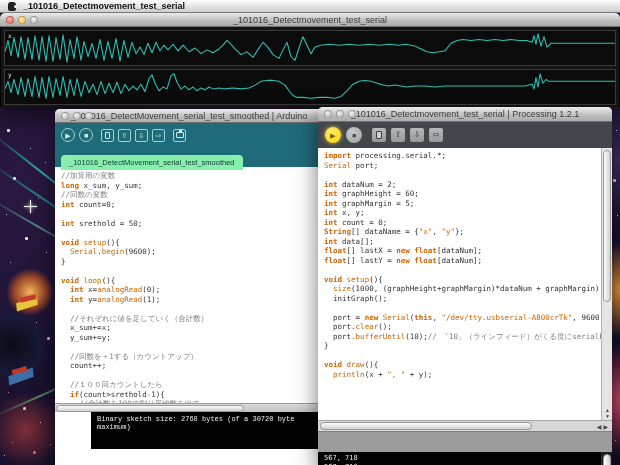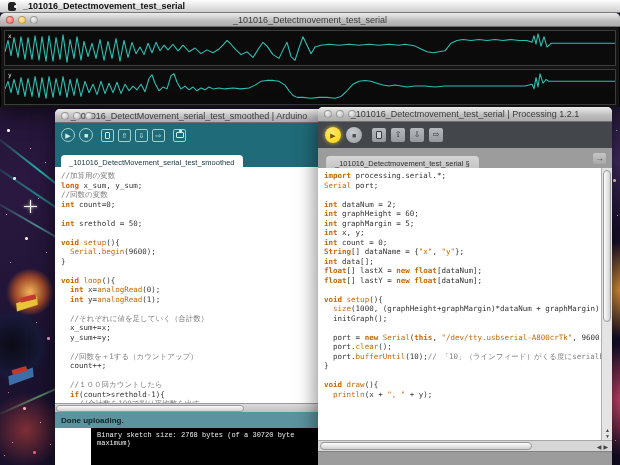--- a/index.html
+++ b/index.html
@@ -75,21 +75,21 @@
   .arduino { left:55px; top:109px; width:268px; height:356px; z-index:4; background:#fff; border-radius:5px 5px 0 0; }
   .ard-toolbar { height:24px; background:#206b79; display:flex; align-items:center; gap:4px; padding:0 6px; }
   .abtn { display:flex; align-items:center; justify-content:center; color:#cfeeea; border:1px solid #9fd3cd; font-size:7px; line-height:1; cursor:pointer; }
   .abtn.round { width:14px; height:14px; border-radius:50%; }
   .abtn.sq { width:13px; height:13px; border-radius:2px; }
   .abtn .pg { width:5px; height:7px; border:1px solid #cfeeea; border-radius:1px; }
   .abtn .mon { width:8px; height:6px; border:1px solid #cfeeea; border-radius:1px; position:relative; }
   .abtn .mon::after { content:""; position:absolute; left:2px; top:-3px; width:3px; height:2px; background:#cfeeea; }
   .abtn.gap { margin-left:4px; }
   .ard-tabstrip { height:20px; background:#206b79; padding:4px 0 0 6px; }
-  .ard-tab { display:inline-block; background:#ffffff; border-radius:4px 4px 0 0; padding:3px 8px 3px 8px; font-size:7.5px; color:#17333a; white-space:nowrap; }
+  .ard-tab { display:inline-block; background:#86efac; border-radius:4px 4px 0 0; padding:3px 8px 3px 8px; font-size:7.5px; color:#17333a; white-space:nowrap; }
   .ard-code { height:236px; background:#fff; padding:4px 0 0 6px; overflow:hidden; }
   .ard-hscroll { height:9px; background:linear-gradient(#dadada,#c2c2c2); border-top:1px solid #9a9a9a; position:relative; }
   .ard-hscroll .thumb { position:absolute; left:1px; top:1px; width:70%; height:7px; background:linear-gradient(#fdfdfd,#cfcfcf); border:1px solid #9a9a9a; border-radius:4px; }
   .ard-status { height:16px; background:#5b939e; display:flex; align-items:center; padding:0 6px; font-size:8px; font-weight:bold; color:#102327; }
   .ard-console { height:37px; background:#000; padding:3px 6px; font-family:Liberation Mono, monospace; font-size:7px; color:#ececec;margin-left:36px; }
 
   
   .processing { left:318px; top:107px; width:294px; height:358px; z-index:5; background:#fff; border-radius:5px 5px 0 0; }
   .proc-titlebar { height:15px; }
   .proc-toolbar { height:26px; background:#43474b; display:flex; align-items:center; gap:5px; padding:0 7px; }
@@ -204,23 +204,20 @@
         <span class="mon"></span>
       </span>
   </div>
   <div class="ard-tabstrip">
     <span class="ard-tab">_101016_DetectMovement_serial_test_smoothed</span>
   </div>
   <div class="ard-code code"><div class="cl"><span class="t-c">//加算用の変数</span></div><div class="cl"><span class="t-k">long</span><span class="t-n"> x_sum, y_sum;</span></div><div class="cl"><span class="t-c">//回数の変数</span></div><div class="cl"><span class="t-k">int</span><span class="t-n"> count=0;</span></div><div class="cl">&nbsp;</div><div class="cl"><span class="t-k">int</span><span class="t-n"> srethold = 50;</span></div><div class="cl">&nbsp;</div><div class="cl"><span class="t-k">void</span><span class="t-n"> </span><span class="t-f">setup</span><span class="t-n">(){</span></div><div class="cl"><span class="t-n">  </span><span class="t-f">Serial</span><span class="t-n">.</span><span class="t-f">begin</span><span class="t-n">(9600);</span></div><div class="cl"><span class="t-n">}</span></div><div class="cl">&nbsp;</div><div class="cl"><span class="t-k">void</span><span class="t-n"> </span><span class="t-f">loop</span><span class="t-n">(){</span></div><div class="cl"><span class="t-n">  </span><span class="t-k">int</span><span class="t-n"> x=</span><span class="t-f">analogRead</span><span class="t-n">(0);</span></div><div class="cl"><span class="t-n">  </span><span class="t-k">int</span><span class="t-n"> y=</span><span class="t-f">analogRead</span><span class="t-n">(1);</span></div><div class="cl">&nbsp;</div><div class="cl"><span class="t-n">  </span><span class="t-c">//それぞれに値を足していく（合計数）</span></div><div class="cl"><span class="t-n">  x_sum+=x;</span></div><div class="cl"><span class="t-n">  y_sum+=y;</span></div><div class="cl">&nbsp;</div><div class="cl"><span class="t-n">  </span><span class="t-c">//回数を＋1する（カウントアップ）</span></div><div class="cl"><span class="t-n">  count++;</span></div><div class="cl">&nbsp;</div><div class="cl"><span class="t-n">  </span><span class="t-c">//１００回カウントしたら</span></div><div class="cl"><span class="t-n">  </span><span class="t-k">if</span><span class="t-n">(count&gt;srethold-1){</span></div><div class="cl"><span class="t-n">    </span><span class="t-c">//合計数を100で割り平均数を出す</span></div></div>
   <div class="ard-hscroll">
     <div class="thumb"></div>
   </div>
-  <div class="ard-status">
-    <span>Done uploading.</span>
-  </div>
   <div class="ard-console">
     <span>Binary sketch size: 2768 bytes (of a 30720 byte maximum)</span>
   </div>
 </div>
 
 <div class="window processing">
   <div class="titlebar proc-titlebar">
     <div class="lights">
       <span class="light gray"></span>
       <span class="light gray"></span>
@@ -239,26 +236,20 @@
         <span class="pg"></span>
       </span>
     <span class="pbtn sq">
         <span>⇧</span>
       </span>
     <span class="pbtn sq">
         <span>⇩</span>
       </span>
     <span class="pbtn sq">
         <span>⇨</span>
-      </span>
-  </div>
-  <div class="proc-tabstrip">
-    <span class="proc-tab">_101016_Detectmovement_test_serial §</span>
-    <span class="proc-tab-arrow">
-        <span>→</span>
       </span>
   </div>
   <div class="proc-main">
     <div class="proc-code code"><div class="cl"><span class="t-k">import</span><span class="t-n"> processing.serial.*;</span></div><div class="cl"><span class="t-f">Serial</span><span class="t-n"> port;</span></div><div class="cl">&nbsp;</div><div class="cl"><span class="t-k">int</span><span class="t-n"> dataNum = 2;</span></div><div class="cl"><span class="t-k">int</span><span class="t-n"> graphHeight = 60;</span></div><div class="cl"><span class="t-k">int</span><span class="t-n"> graphMargin = 5;</span></div><div class="cl"><span class="t-k">int</span><span class="t-n"> x, y;</span></div><div class="cl"><span class="t-k">int</span><span class="t-n"> count = 0;</span></div><div class="cl"><span class="t-k">String</span><span class="t-n">[] dataName = {</span><span class="t-s">"x"</span><span class="t-n">, </span><span class="t-s">"y"</span><span class="t-n">};</span></div><div class="cl"><span class="t-k">int</span><span class="t-n"> data[];</span></div><div class="cl"><span class="t-k">float</span><span class="t-n">[] lastX = </span><span class="t-k">new</span><span class="t-n"> </span><span class="t-k">float</span><span class="t-n">[dataNum];</span></div><div class="cl"><span class="t-k">float</span><span class="t-n">[] lastY = </span><span class="t-k">new</span><span class="t-n"> </span><span class="t-k">float</span><span class="t-n">[dataNum];</span></div><div class="cl">&nbsp;</div><div class="cl"><span class="t-k">void</span><span class="t-n"> </span><span class="t-f">setup</span><span class="t-n">(){</span></div><div class="cl"><span class="t-n">  </span><span class="t-f">size</span><span class="t-n">(1000, (graphHeight+graphMargin)*dataNum + graphMargin);</span></div><div class="cl"><span class="t-n">  initGraph();</span></div><div class="cl">&nbsp;</div><div class="cl"><span class="t-n">  port = </span><span class="t-k">new</span><span class="t-n"> </span><span class="t-f">Serial</span><span class="t-n">(</span><span class="t-k">this</span><span class="t-n">, </span><span class="t-s">"/dev/tty.usbserial-A800crTk"</span><span class="t-n">, 9600);</span></div><div class="cl"><span class="t-n">  port.</span><span class="t-f">clear</span><span class="t-n">();</span></div><div class="cl"><span class="t-n">  port.</span><span class="t-f">bufferUntil</span><span class="t-n">(10);</span><span class="t-c">// 「10」（ラインフィード）がくる度にserialEvent()作動</span></div><div class="cl"><span class="t-n">}</span></div><div class="cl">&nbsp;</div><div class="cl"><span class="t-k">void</span><span class="t-n"> </span><span class="t-f">draw</span><span class="t-n">(){</span></div><div class="cl"><span class="t-n">  </span><span class="t-f">println</span><span class="t-n">(x + </span><span class="t-s">", "</span><span class="t-n"> + y);</span></div></div>
     <div class="vscroll">
       <div class="vthumb"></div>
       <div class="varrows">▲<br>▼</div>
     </div>
   </div>
   <div class="proc-hscroll">

